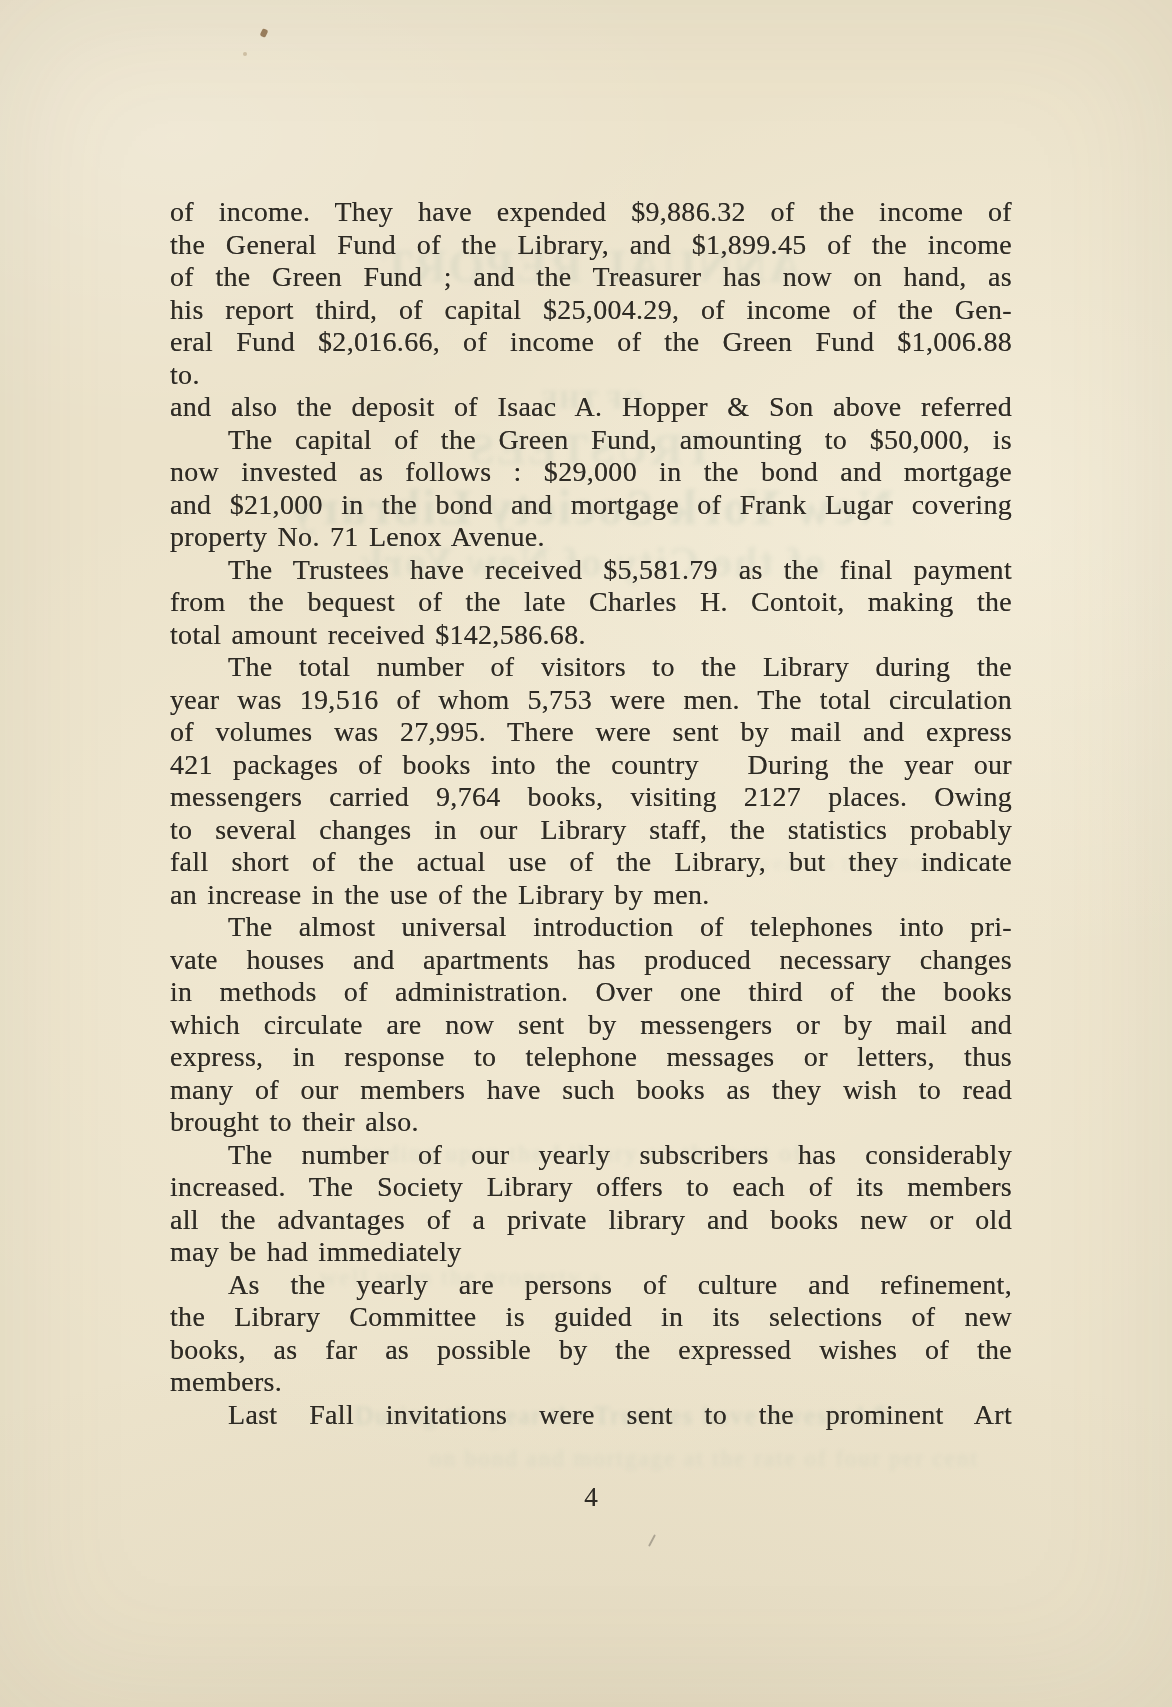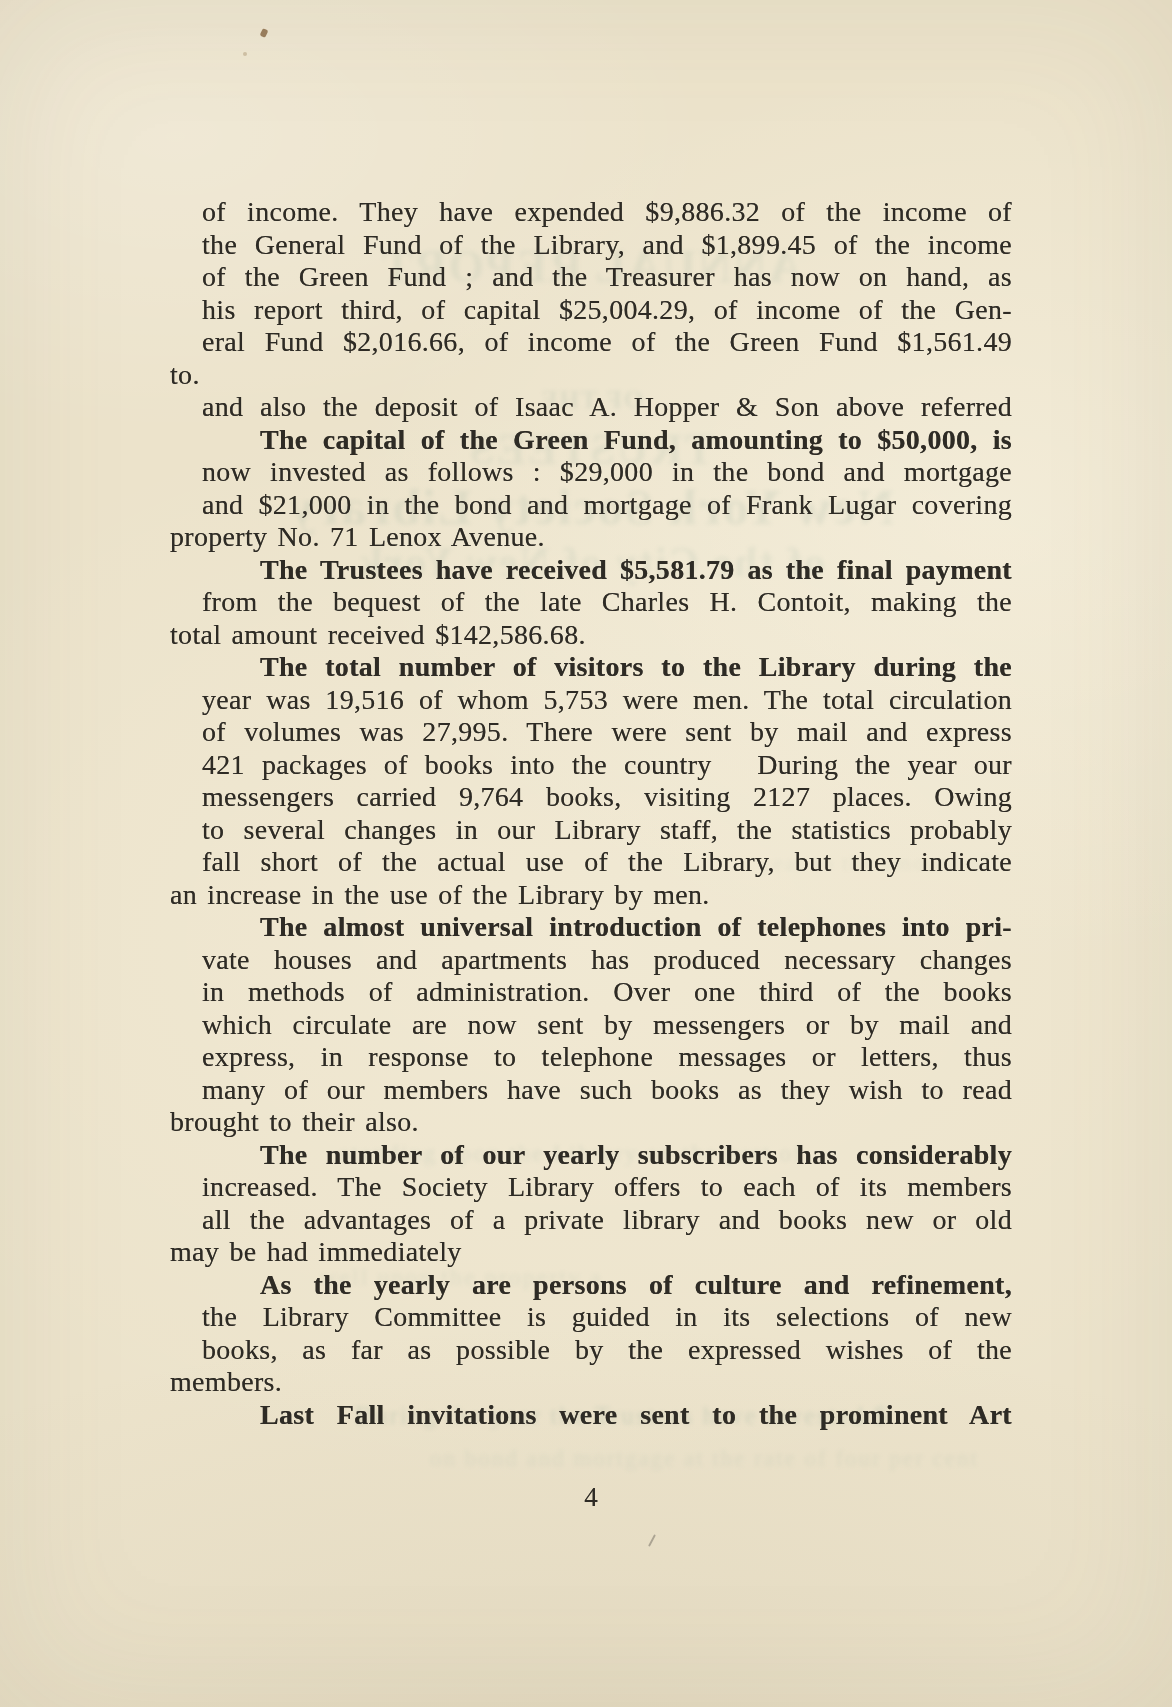--- a/index.html
+++ b/index.html
@@ -31,22 +31,22 @@
   .ghost.mir{transform:scaleX(-1);}
   
   .text-block{
     position:absolute;left:170px;top:196px;width:842px;
     font-size:28px;line-height:32.5px;color:#2e2b25;
     letter-spacing:0.3px;word-spacing:3px;
     text-shadow:0 0 0.5px rgba(46,43,37,0.65);
   }
   .para{margin:0;}
   .line{text-align:justify;}
-  .line.j{text-align-last:justify;margin-left:32px;}
-  .line.ind{text-indent:58px;font-weight:bold;}
+  .line.j{text-align-last:justify;}
+  .line.ind{text-indent:58px;}
   .page-number{
     position:absolute;left:170px;top:1482px;width:842px;
     text-align:center;font-size:27px;color:#2e2b25;
     text-shadow:0 0 0.5px rgba(46,43,37,0.65);
   }
   
   .speck{position:absolute;}
   .speck-1{left:261px;top:29px;width:6px;height:8px;background:#8a6b48;border-radius:2px;transform:rotate(25deg);opacity:.85;}
   .speck-2{left:243px;top:52px;width:4px;height:4px;background:#a9936f;border-radius:50%;opacity:.45;}
   .speck-3{left:651px;top:1534px;width:2px;height:13px;background:#6f6a60;transform:rotate(28deg);opacity:.5;border-radius:1px;}
@@ -66,21 +66,21 @@
       <div class="ghost" style="left: 320px; top: 1264px; font-size: 24px; opacity: 0.12; color: rgb(125, 159, 144);">well upon the property a</div>
       <div class="ghost" style="left: 355px; top: 1402px; font-size: 25px; opacity: 0.22; color: rgb(125, 159, 144);">During the year the Trustees have invested $</div>
       <div class="ghost" style="left: 430px; top: 1446px; font-size: 23px; opacity: 0.12; color: rgb(125, 159, 144);">on bond and mortgage at the rate of four per cent</div>
     </div>
   <div class="text-block">
       <div class="para">
         <div class="line j">of income.  They have expended $9,886.32 of the income of</div>
         <div class="line j">the General Fund of the Library, and $1,899.45 of the income</div>
         <div class="line j">of the Green Fund ;  and the Treasurer has now on hand, as</div>
         <div class="line j">his report third, of capital $25,004.29, of income of the Gen-</div>
-        <div class="line j">eral Fund $2,016.66, of income of the Green Fund $1,561.49</div>
+        <div class="line j">eral Fund $2,016.66, of income of the Green Fund $1,006.88</div>
         <div class="line">to.</div>
         <div class="line j">and also the deposit of Isaac A. Hopper &amp; Son above referred</div>
       </div>
       <div class="para">
         <div class="line j ind">The capital of the Green Fund, amounting to $50,000, is</div>
         <div class="line j">now invested as follows :  $29,000 in the bond and mortgage</div>
         <div class="line j">and $21,000 in the bond and mortgage of Frank Lugar covering</div>
         <div class="line">property No. 71 Lenox Avenue.</div>
       </div>
       <div class="para">

